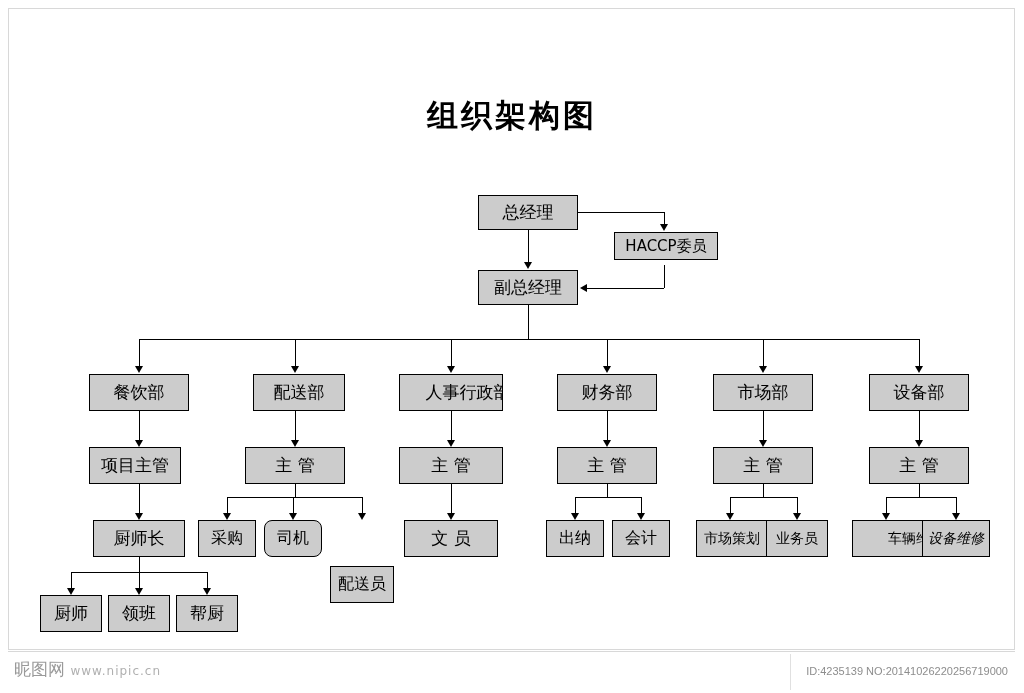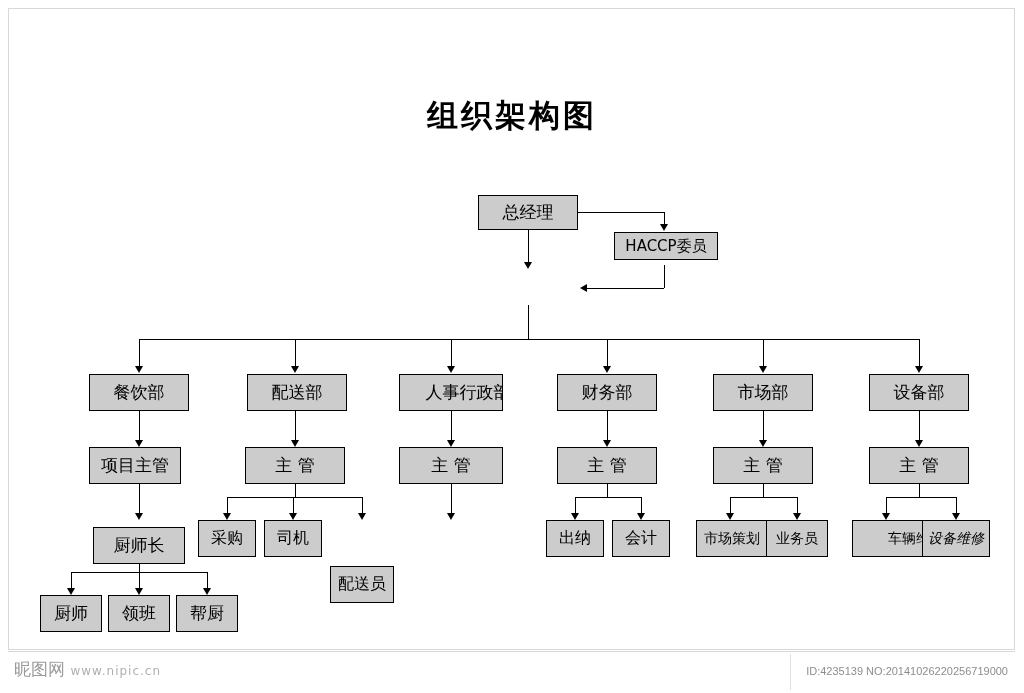--- a/index.html
+++ b/index.html
@@ -200,39 +200,41 @@
   <div class="ln h" style="left:71px; top:572px; width:136px;"></div>
   <div class="ln v" style="left:71px; top:572px; height:16px;"></div>
   <div class="arrow" style="left:67px; top:588px;"></div>
   <div class="ln v" style="left:139px; top:572px; height:16px;"></div>
   <div class="arrow" style="left:135px; top:588px;"></div>
   <div class="ln v" style="left:207px; top:572px; height:16px;"></div>
   <div class="arrow" style="left:203px; top:588px;"></div>
 
   <div class="node" style="left:478px; top:195px; width:100px; height:35px; font-size:17px;">总经理</div>
   <div class="node" style="left:594px; top:232px; width:104px; height:28px; font-size:15px;margin-left:20px;">HACCP委员</div>
+  <div class="node" style="left:478px; top:270px; width:100px; height:35px; font-size:17px;">副总经理</div>
 
   <div class="node" style="left:89px;  top:374px; width:100px; height:37px; font-size:17px;">餐饮部</div>
-  <div class="node" style="left:247px; top:374px; width:100px; height:37px; font-size:17px;">配送部</div>
+  <div class="node" style="left:253px; top:374px; width:92px; height:37px; font-size:17px;">配送部</div>
   <div class="node" style="left:399px; top:374px; width:104px; height:37px; font-size:17px;padding-left:34px;">人事行政部</div>
   <div class="node" style="left:557px; top:374px; width:100px; height:37px; font-size:17px;">财务部</div>
   <div class="node" style="left:713px; top:374px; width:100px; height:37px; font-size:17px;">市场部</div>
   <div class="node" style="left:869px; top:374px; width:100px; height:37px; font-size:17px;">设备部</div>
 
   <div class="node" style="left:89px;  top:447px; width:92px; height:37px; font-size:17px;">项目主管</div>
   <div class="node" style="left:245px; top:447px; width:100px; height:37px; font-size:17px;">主 管</div>
   <div class="node" style="left:399px; top:447px; width:104px; height:37px; font-size:17px;">主 管</div>
   <div class="node" style="left:557px; top:447px; width:100px; height:37px; font-size:17px;">主 管</div>
   <div class="node" style="left:713px; top:447px; width:100px; height:37px; font-size:17px;">主 管</div>
   <div class="node" style="left:869px; top:447px; width:100px; height:37px; font-size:17px;">主 管</div>
 
-  <div class="node" style="left:93px;  top:520px; width:92px;  height:37px; font-size:17px;margin-top:7px;">厨师长</div>
+  <div class="node" style="left:93px;  top:520px; width:92px;  height:37px; font-size:17px;">厨师长</div>
   <div class="node" style="left:198px; top:520px; width:58px;  height:37px; font-size:16px;">采购</div>
-  <div class="node" style="left:264px; top:520px; width:58px;  height:37px; font-size:16px;">司机</div>
+  <div class="node" style="left:264px; top:520px; width:58px;  height:37px; font-size:16px;border-radius:8px;">司机</div>
   <div class="node" style="left:330px; top:520px; width:64px; height:37px; font-size:16px;margin-top:46px;">配送员</div>
+  <div class="node" style="left:404px; top:520px; width:94px;  height:37px; font-size:17px;">文 员</div>
   <div class="node" style="left:546px; top:520px; width:58px;  height:37px; font-size:16px;">出纳</div>
   <div class="node" style="left:612px; top:520px; width:58px;  height:37px; font-size:16px;">会计</div>
   <div class="node" style="left:696px; top:520px; width:72px; height:37px; font-size:14px;">市场策划</div>
   <div class="node" style="left:766px; top:520px; width:62px;  height:37px; font-size:14px;">业务员</div>
   <div class="node" style="left:852px; top:520px; width:80px; height:37px; font-size:14px;padding-left:48px;">车辆维护</div>
   <div class="node" style="left:922px; top:520px; width:68px; height:37px; font-size:14px;font-style:italic;">设备维修</div>
 
   <div class="node" style="left:40px;  top:595px; width:62px; height:37px; font-size:17px;">厨师</div>
   <div class="node" style="left:108px; top:595px; width:62px; height:37px; font-size:17px;">领班</div>
   <div class="node" style="left:176px; top:595px; width:62px; height:37px; font-size:17px;">帮厨</div>

